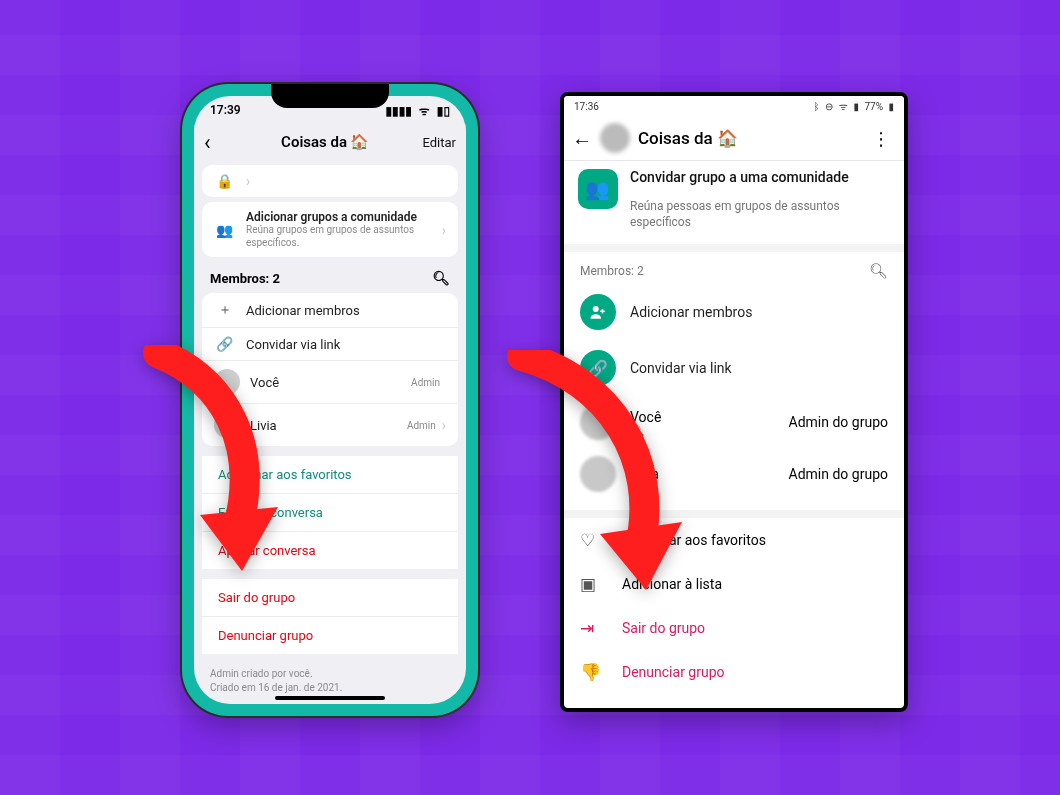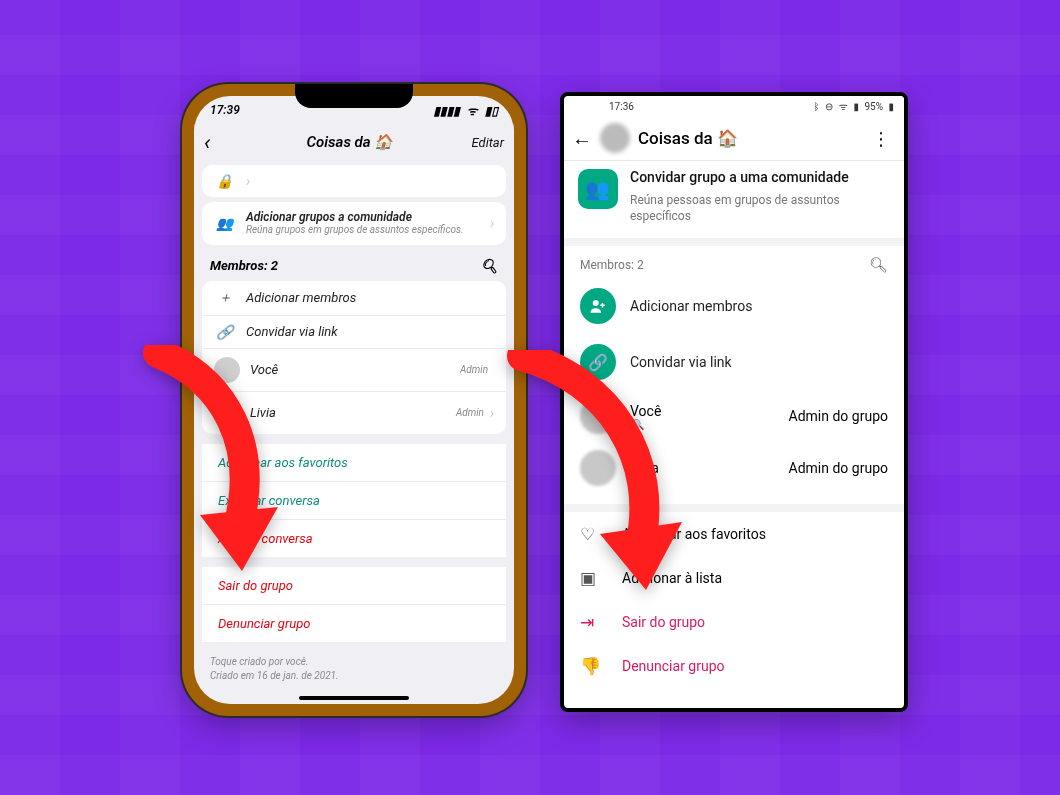--- a/index.html
+++ b/index.html
@@ -1,21 +1,21 @@
 <!DOCTYPE html>
 <html><head>
 <meta charset="utf-8">
 <style>
   html,body{margin:0;padding:0;width:1060px;height:795px;font-family:-apple-system,BlinkMacSystemFont,"Segoe UI",Roboto,Helvetica,Arial,sans-serif;overflow:hidden;}
   .bg{position:absolute;inset:0;background:#7d2ae8;}
   .bg::before{content:"";position:absolute;inset:0;background-image:repeating-linear-gradient(0deg,rgba(255,255,255,0.05) 0 40px,transparent 40px 80px),repeating-linear-gradient(90deg,rgba(255,255,255,0.05) 0 60px,transparent 60px 120px);opacity:.5;}
   .stage{position:relative;width:1060px;height:795px;}
 
   
-  .iphone{position:absolute;left:182px;top:84px;width:344px;height:632px;border-radius:46px;background:#a16207;box-shadow:0 0 0 2px #2b2b2b,0 10px 30px rgba(0,0,0,.3);font-style:italic;}
+  .iphone{position:absolute;left:182px;top:84px;width:296px;height:632px;border-radius:46px;background:#14b8a6;box-shadow:0 0 0 2px #2b2b2b,0 10px 30px rgba(0,0,0,.3);}
   .iphone .screen{position:absolute;inset:12px;border-radius:36px;background:#efeff4;overflow:hidden;}
   .iphone .notch{position:absolute;top:0;left:50%;transform:translateX(-50%);width:118px;height:24px;background:#000;border-radius:0 0 16px 16px;z-index:5;}
   .ios-status{height:28px;display:flex;justify-content:space-between;align-items:center;padding:0 16px;font-size:12px;font-weight:600;color:#000;}
   .ios-status .sb-icons span{margin-left:4px;}
   .ios-nav{height:36px;display:flex;align-items:center;justify-content:space-between;padding:0 10px;font-size:15px;background:#efeff4;}
   .ios-nav .back{font-size:22px;width:24px;}
   .ios-nav .title{font-weight:600;font-size:15px;}
   .ios-nav .edit{font-size:13px;color:#111;}
   .ios-card{margin:5px 8px;background:#fff;border-radius:10px;}
   .ios-row{display:flex;align-items:center;padding:8px 12px;font-size:13px;color:#222;border-bottom:1px solid #ececec;position:relative;}
@@ -28,32 +28,32 @@
   .ios-section-title .srch{font-size:14px;color:#000;}
   .avatar{width:26px;height:26px;border-radius:50%;background:#cfcfcf;margin-right:10px;display:flex;align-items:center;justify-content:center;font-size:15px;}
   .ios-admin{font-size:10px;color:#8a8a8e;margin-right:6px;}
   .ios-link{color:#128c7e;font-size:13px;padding:11px 16px;background:#fff;border-bottom:1px solid #ececec;}
   .ios-link.red{color:#e30613;}
   .ios-footer{font-size:10px;color:#8a8a8e;padding:8px 16px;line-height:1.4;}
   .ios-homebar{position:absolute;bottom:4px;left:50%;transform:translateX(-50%);width:110px;height:4px;border-radius:3px;background:#000;}
 
   
   .android{position:absolute;left:560px;top:92px;width:340px;height:612px;border:4px solid #000;border-radius:8px;background:#fff;box-shadow:0 10px 30px rgba(0,0,0,.3);overflow:hidden;}
-  .and-status{height:20px;background:#fff;display:flex;justify-content:space-between;align-items:center;font-size:10px;padding:0 10px;color:#333;margin-left:35px;}
+  .and-status{height:20px;background:#fff;display:flex;justify-content:space-between;align-items:center;font-size:10px;padding:0 10px;color:#333;}
   .and-status .ricons span{margin-left:3px;}
   .and-nav{height:44px;display:flex;align-items:center;padding:0 8px;gap:8px;}
   .and-nav .back{font-size:20px;}
   .and-nav .g-avatar{width:30px;height:30px;border-radius:50%;background:#bbb;filter:blur(2px);}
   .and-nav .title{font-size:17px;font-weight:500;flex:1;}
   .and-nav .menu{font-size:18px;padding:0 6px;}
   .and-sep{height:1px;background:#e6e6e6;}
   .and-comm{display:flex;padding:8px 14px 14px;gap:12px;}
   .and-comm .cic{width:40px;height:40px;border-radius:10px;background:#00a884;color:#fff;display:flex;align-items:center;justify-content:center;font-size:20px;flex-shrink:0;}
   .and-comm .ctitle{font-size:14px;color:#111;font-weight:500;}
-  .and-comm .csub{font-size:12px;color:#777;line-height:1.3;margin-top:8px;}
+  .and-comm .csub{font-size:12px;color:#777;line-height:1.3;margin-top:14px;}
   .and-section-title{display:flex;justify-content:space-between;align-items:center;padding:10px 16px 4px;font-size:12px;color:#777;}
   .and-section-title .srch{font-size:15px;color:#555;}
   .and-row{display:flex;align-items:center;padding:10px 16px;font-size:14px;color:#1f1f1f;}
   .and-row .aic{width:36px;height:36px;border-radius:50%;display:flex;align-items:center;justify-content:center;margin-right:14px;color:#fff;font-size:16px;}
   .and-row .aic.green{background:#00a884;}
   .and-row .label{flex:1;}
   .and-member{display:flex;align-items:center;padding:8px 16px;font-size:14px;}
   .and-member .av{width:36px;height:36px;border-radius:50%;background:#c8c8c8;margin-right:14px;filter:blur(1.5px);}
   .and-member .nm{flex:1;}
   .and-member .key{font-size:10px;color:#888;margin-left:2px;}
@@ -141,37 +141,37 @@
       <div class="ios-link">Exportar conversa</div>
       <div class="ios-link red" style="border-bottom:none;">Apagar conversa</div>
     </div>
 
     <div class="ios-card" style="margin-top:10px;">
       <div class="ios-link red">Sair do grupo</div>
       <div class="ios-link red" style="border-bottom:none;">Denunciar grupo</div>
     </div>
 
     <div class="ios-footer">
-      <div>Toque criado por você.</div>
+      <div>Admin criado por você.</div>
       <div>Criado em 16 de jan. de 2021.</div>
     </div>
 
     <div class="ios-homebar"></div>
   </div>
 </div>
 
 <div class="android">
   <div class="and-status">
     <span>17:36</span>
     <span class="ricons">
       <span>ᛒ</span>
       <span>⊖</span>
       <span>ᯤ</span>
       <span>▮</span>
-      <span>95%</span>
+      <span>77%</span>
       <span>▮</span>
     </span>
   </div>
 
   <div class="and-nav">
     <span class="back">←</span>
     <span class="g-avatar"></span>
     <span class="title">Coisas da 🏠</span>
     <span class="menu">⋮</span>
   </div>

